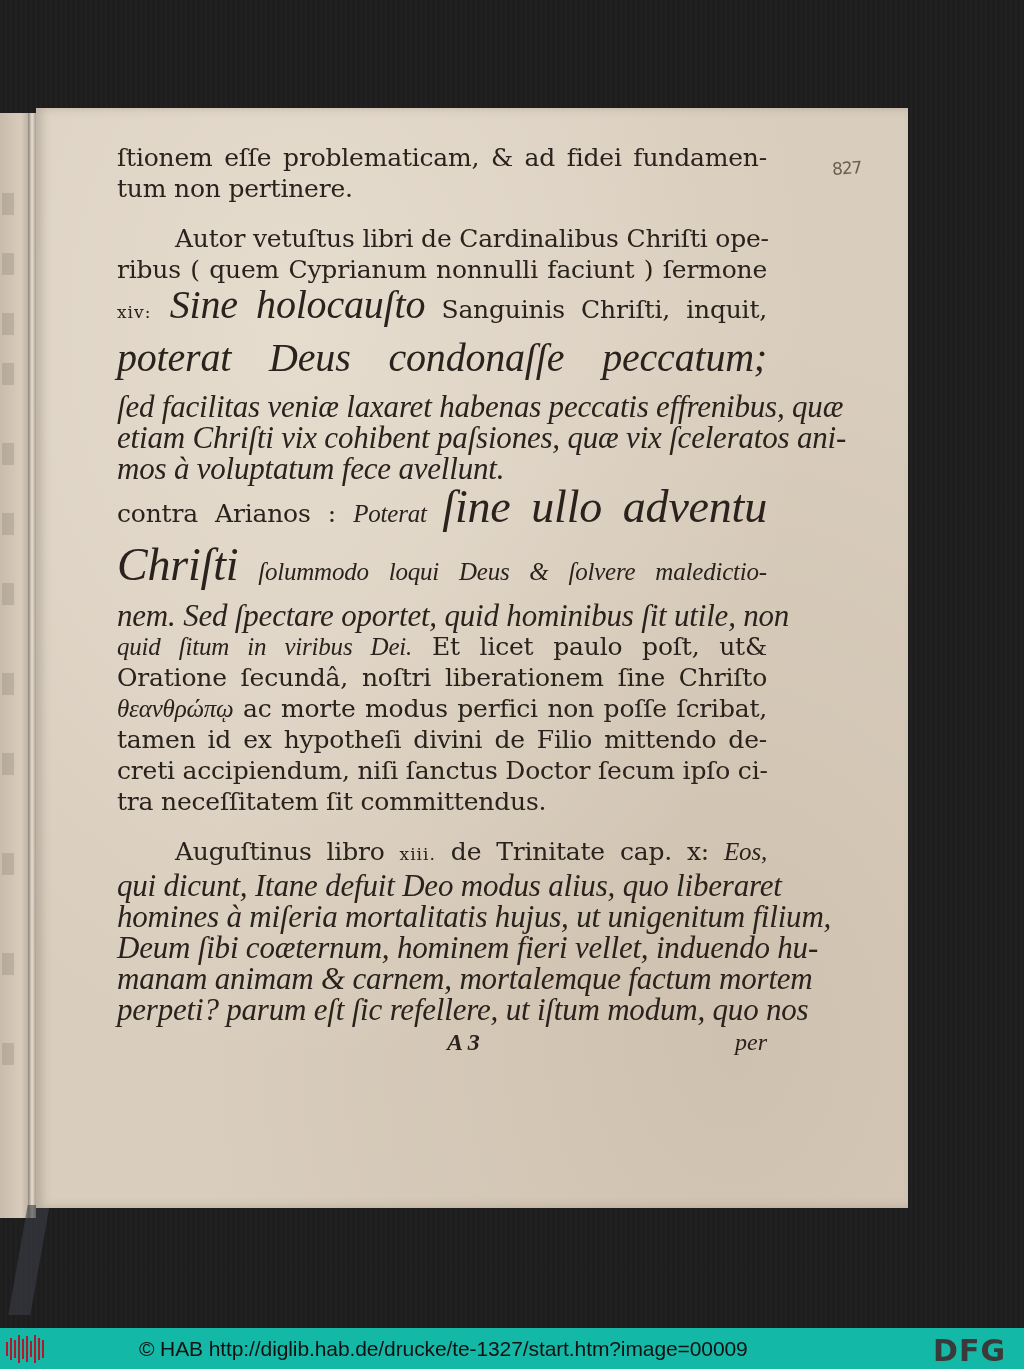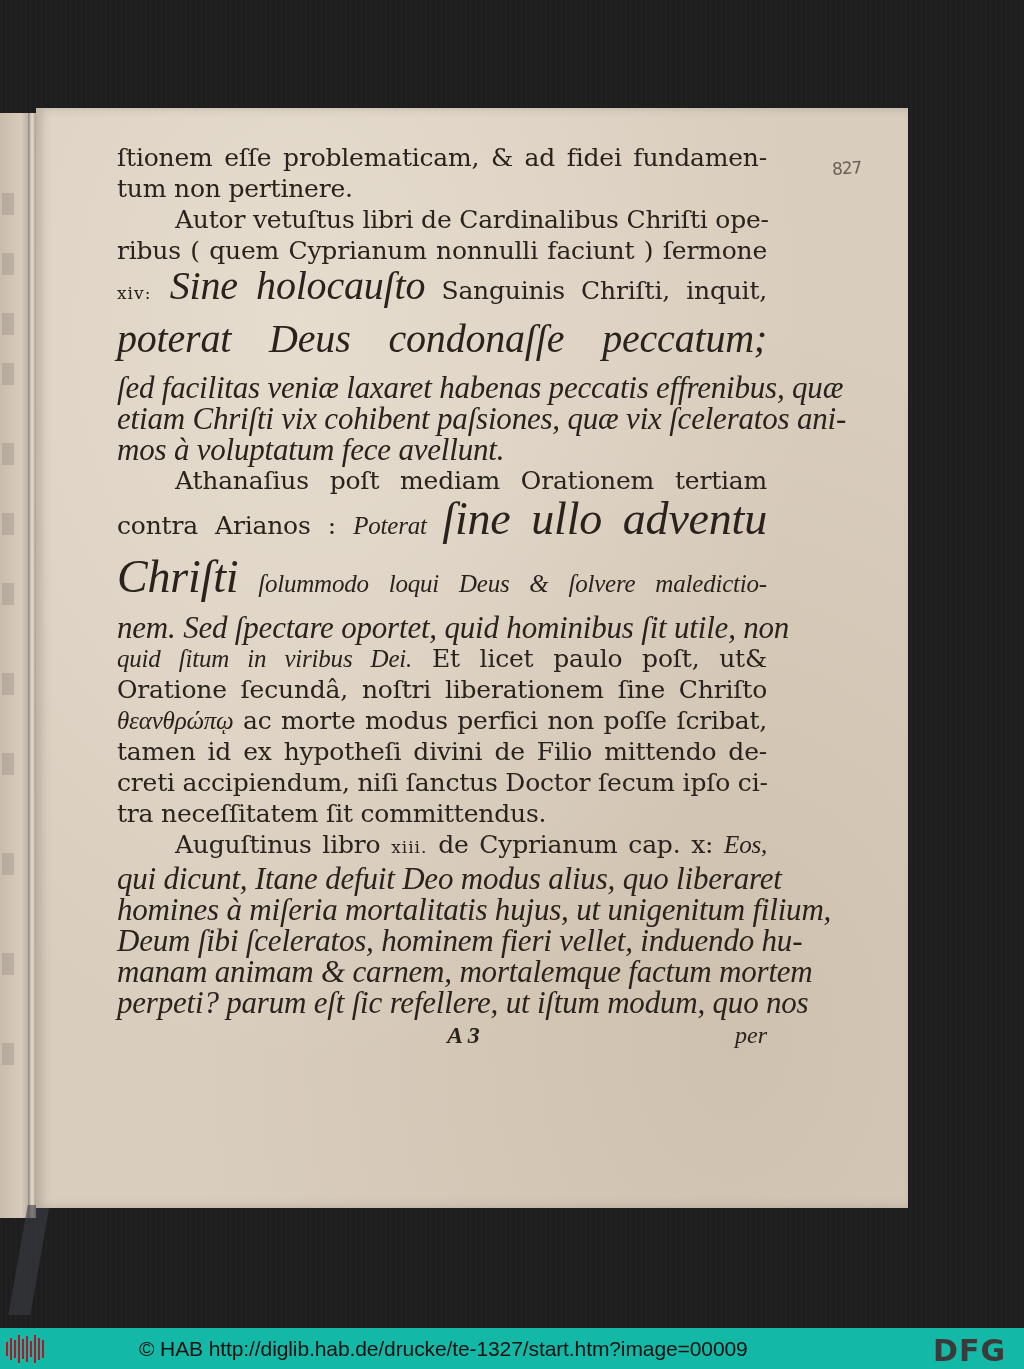--- a/index.html
+++ b/index.html
@@ -69,21 +69,21 @@
     .line {
       display: block;
       white-space: nowrap;
       text-align: justify;
       text-align-last: justify;
       line-height: 31px;
       font-size: 25px;
       font-family: "DejaVu Serif", serif;
       letter-spacing: -0.2px;
     }
-    .line.indent { padding-left: 58px; }
+    .line.indent { padding-left: 58px; margin-top: 19px; }
     .line.ragged { text-align-last: left; }
     .it { font-style: italic; font-family: "Liberation Serif", serif; }
     .big-it {
       font-style: italic;
       font-family: "Liberation Serif", serif;
       font-size: 40px;
       line-height: 40px;
     }
     .xl-it {
       font-style: italic;
@@ -196,34 +196,33 @@
   <div class="text-block">
     <span class="line"><span>ſtionem eſſe problematicam, &amp; ad fidei fundamen-</span></span>
     <span class="line ragged"><span>tum non pertinere.</span></span>
     <span class="line indent"><span>Autor vetuſtus libri de Cardinalibus Chriſti ope-</span></span>
     <span class="line"><span>ribus ( quem Cyprianum nonnulli faciunt ) ſermone</span></span>
     <span class="line tall"><span class="sc">xiv:</span><span class="big-it"> Sine holocauſto</span><span> Sanguinis Chriſti, inquit,</span></span>
     <span class="line taller"><span class="big-it">poterat Deus condonaſſe peccatum;</span></span>
     <span class="line itline"><span>ſed facilitas veniæ laxaret habenas peccatis effrenibus, quæ</span></span>
     <span class="line itline"><span>etiam Chriſti vix cohibent paſsiones, quæ vix ſceleratos ani-</span></span>
     <span class="line itline ragged"><span>mos à voluptatum fece avellunt.</span></span>
-    <span class="line indent"><span>Athanaſius poſt mediam Orationem tertiam</span></span>
     <span class="line taller"><span>contra Arianos : </span><span class="it">Poterat </span><span class="xl-it">ſine ullo adventu</span></span>
     <span class="line taller"><span class="xl-it">Chriſti</span><span class="it"> ſolummodo loqui Deus &amp; ſolvere maledictio-</span></span>
     <span class="line itline"><span>nem. Sed ſpectare oportet, quid hominibus ſit utile, non</span></span>
     <span class="line"><span class="it">quid ſitum in viribus Dei.</span><span> Et licet paulo poſt, ut&amp;</span></span>
     <span class="line"><span>Oratione ſecundâ, noſtri liberationem ſine Chriſto</span></span>
     <span class="line"><span class="it">θεανθρώπῳ</span><span> ac morte modus perfici non poſſe ſcribat,</span></span>
     <span class="line"><span>tamen id ex hypotheſi divini de Filio mittendo de-</span></span>
     <span class="line"><span>creti accipiendum, niſi ſanctus Doctor ſecum ipſo ci-</span></span>
     <span class="line ragged"><span>tra neceſſitatem ſit committendus.</span></span>
-    <span class="line indent"><span>Auguſtinus libro </span><span class="sc">xiii.</span><span> de Cyprianum cap. x: </span><span class="it">Eos,</span></span>
+    <span class="line indent"><span>Auguſtinus libro </span><span class="sc">xiii.</span><span> de Trinitate cap. x: </span><span class="it">Eos,</span></span>
     <span class="line itline"><span>qui dicunt, Itane defuit Deo modus alius, quo liberaret</span></span>
     <span class="line itline"><span>homines à miſeria mortalitatis hujus, ut unigenitum filium,</span></span>
-    <span class="line itline"><span>Deum ſibi ſceleratos, hominem fieri vellet, induendo hu-</span></span>
+    <span class="line itline"><span>Deum ſibi coæternum, hominem fieri vellet, induendo hu-</span></span>
     <span class="line itline"><span>manam animam &amp; carnem, mortalemque factum mortem</span></span>
     <span class="line itline"><span>perpeti? parum eſt ſic refellere, ut iſtum modum, quo nos</span></span>
 
     <div class="signature-line">
       <span class="signature">A 3</span>
       <span class="catchword">per</span>
     </div>
   </div>
 </div>
 

